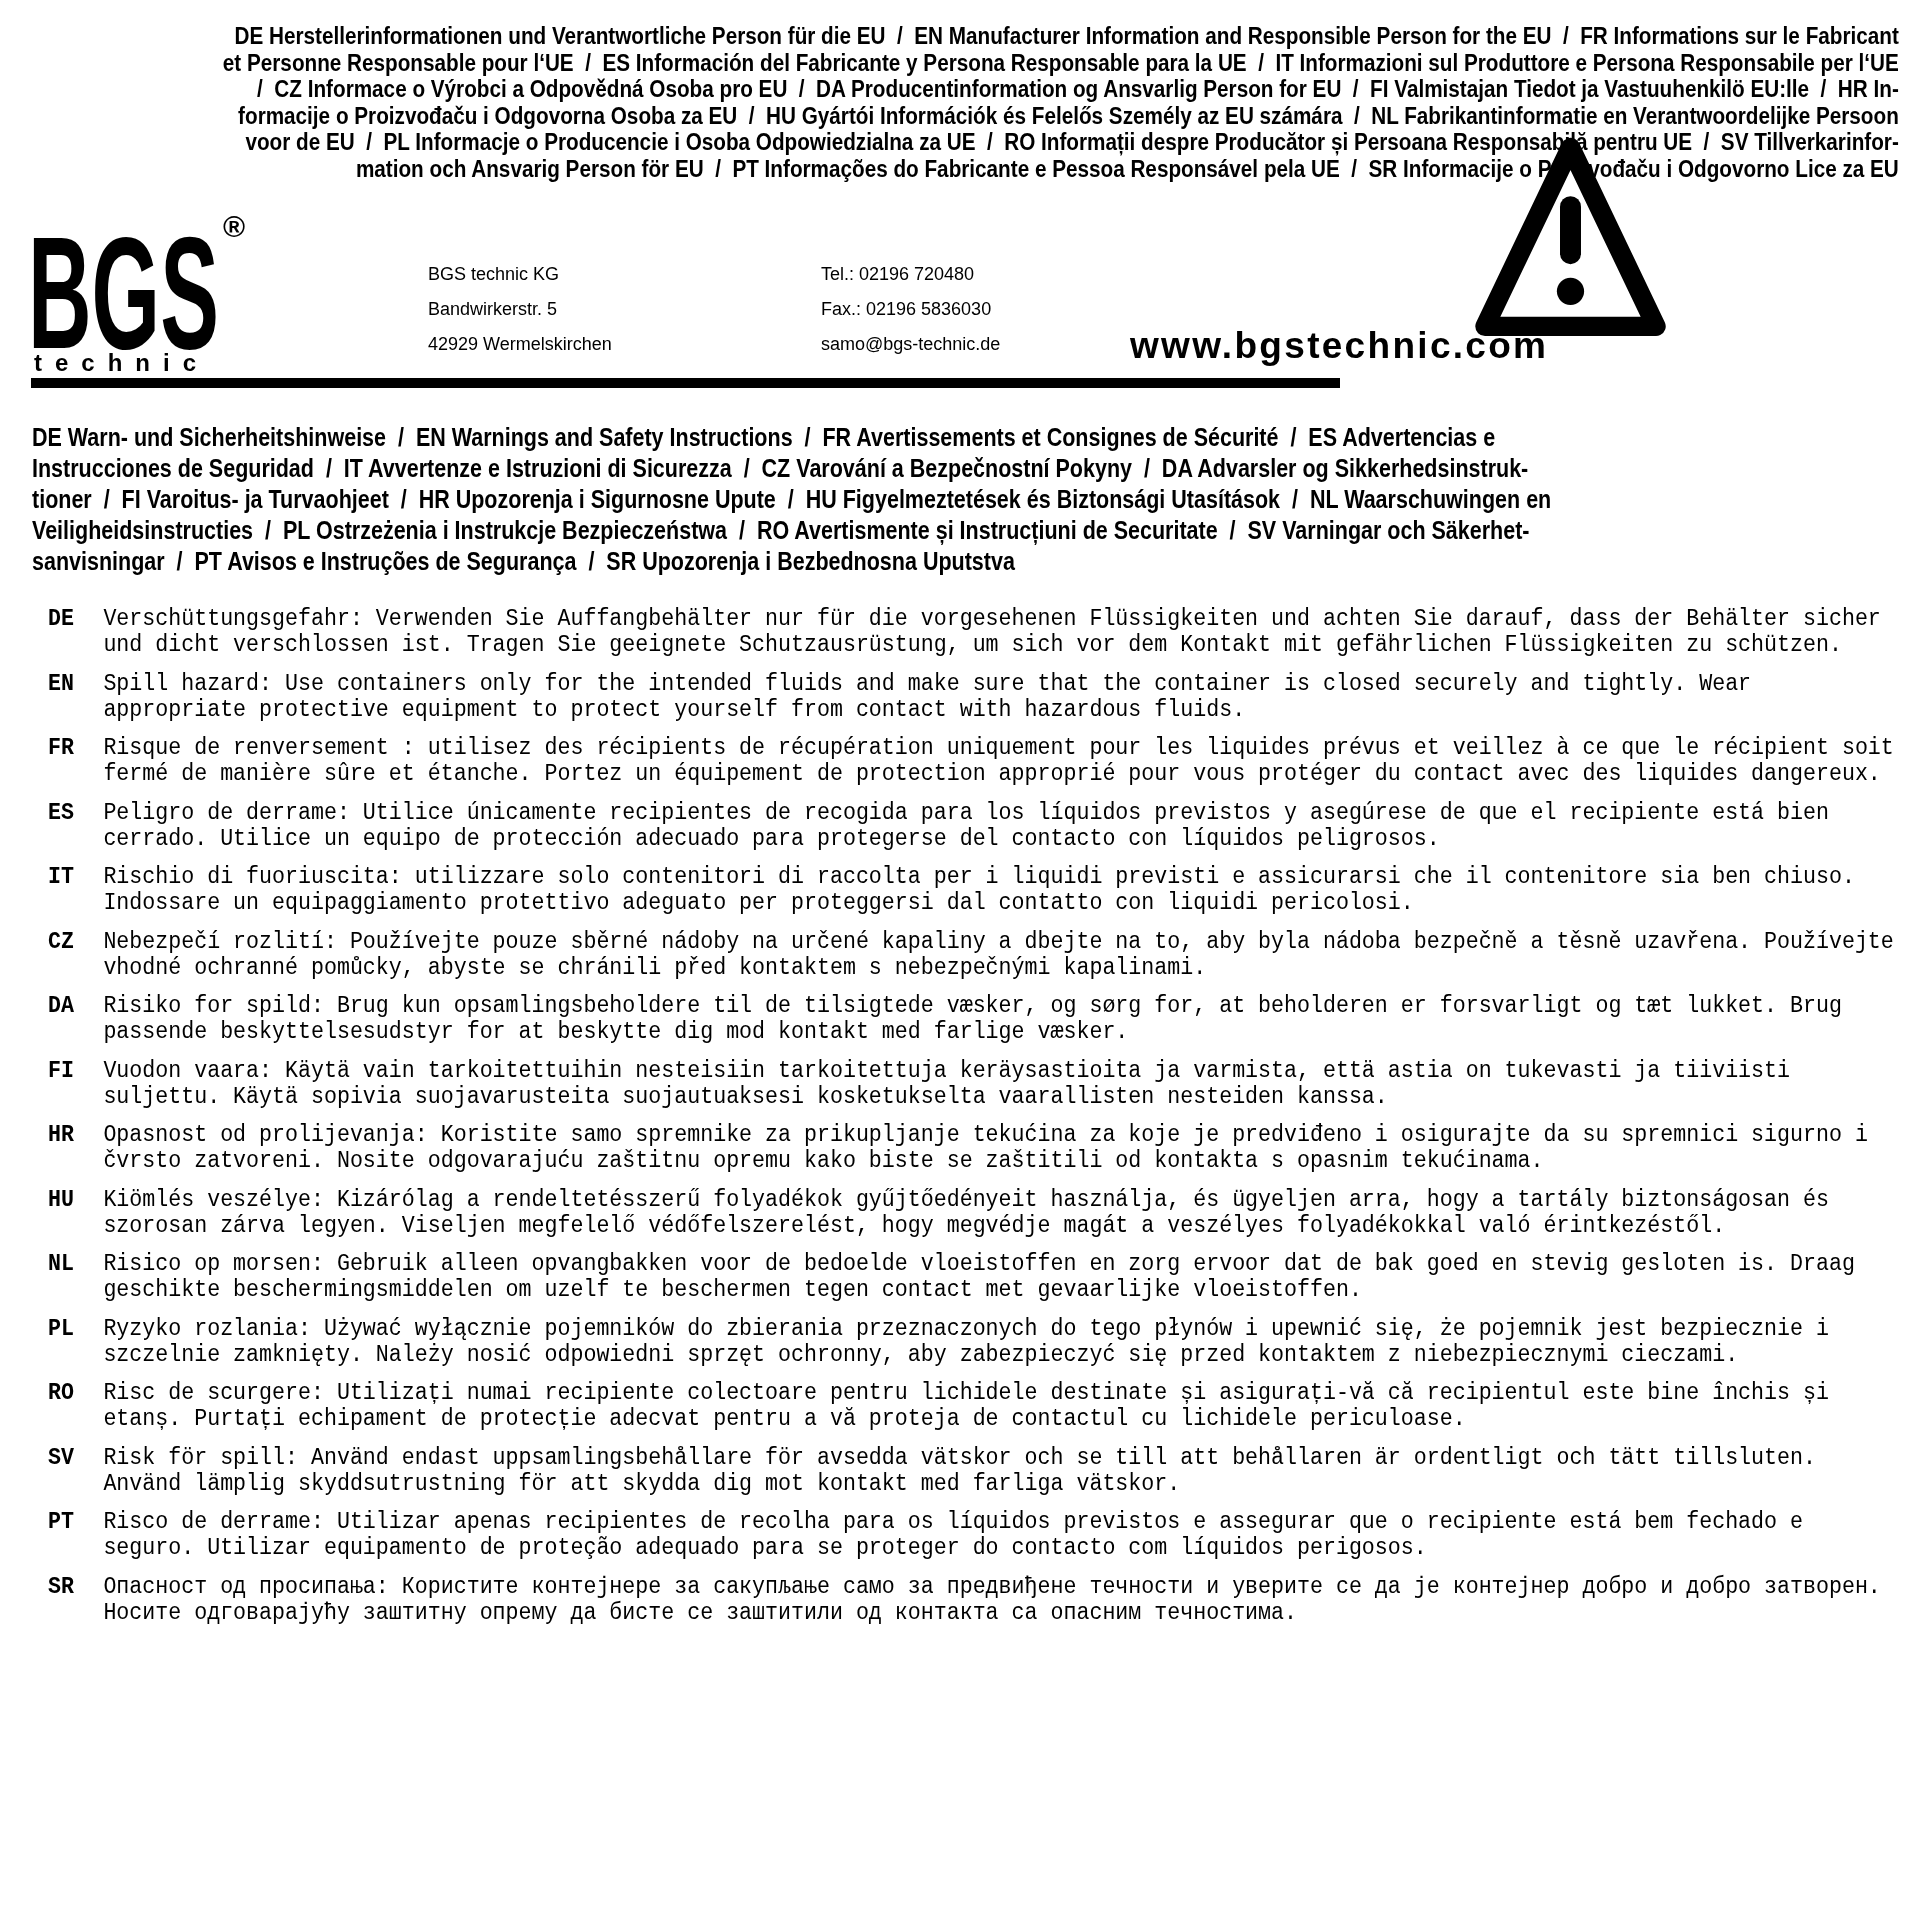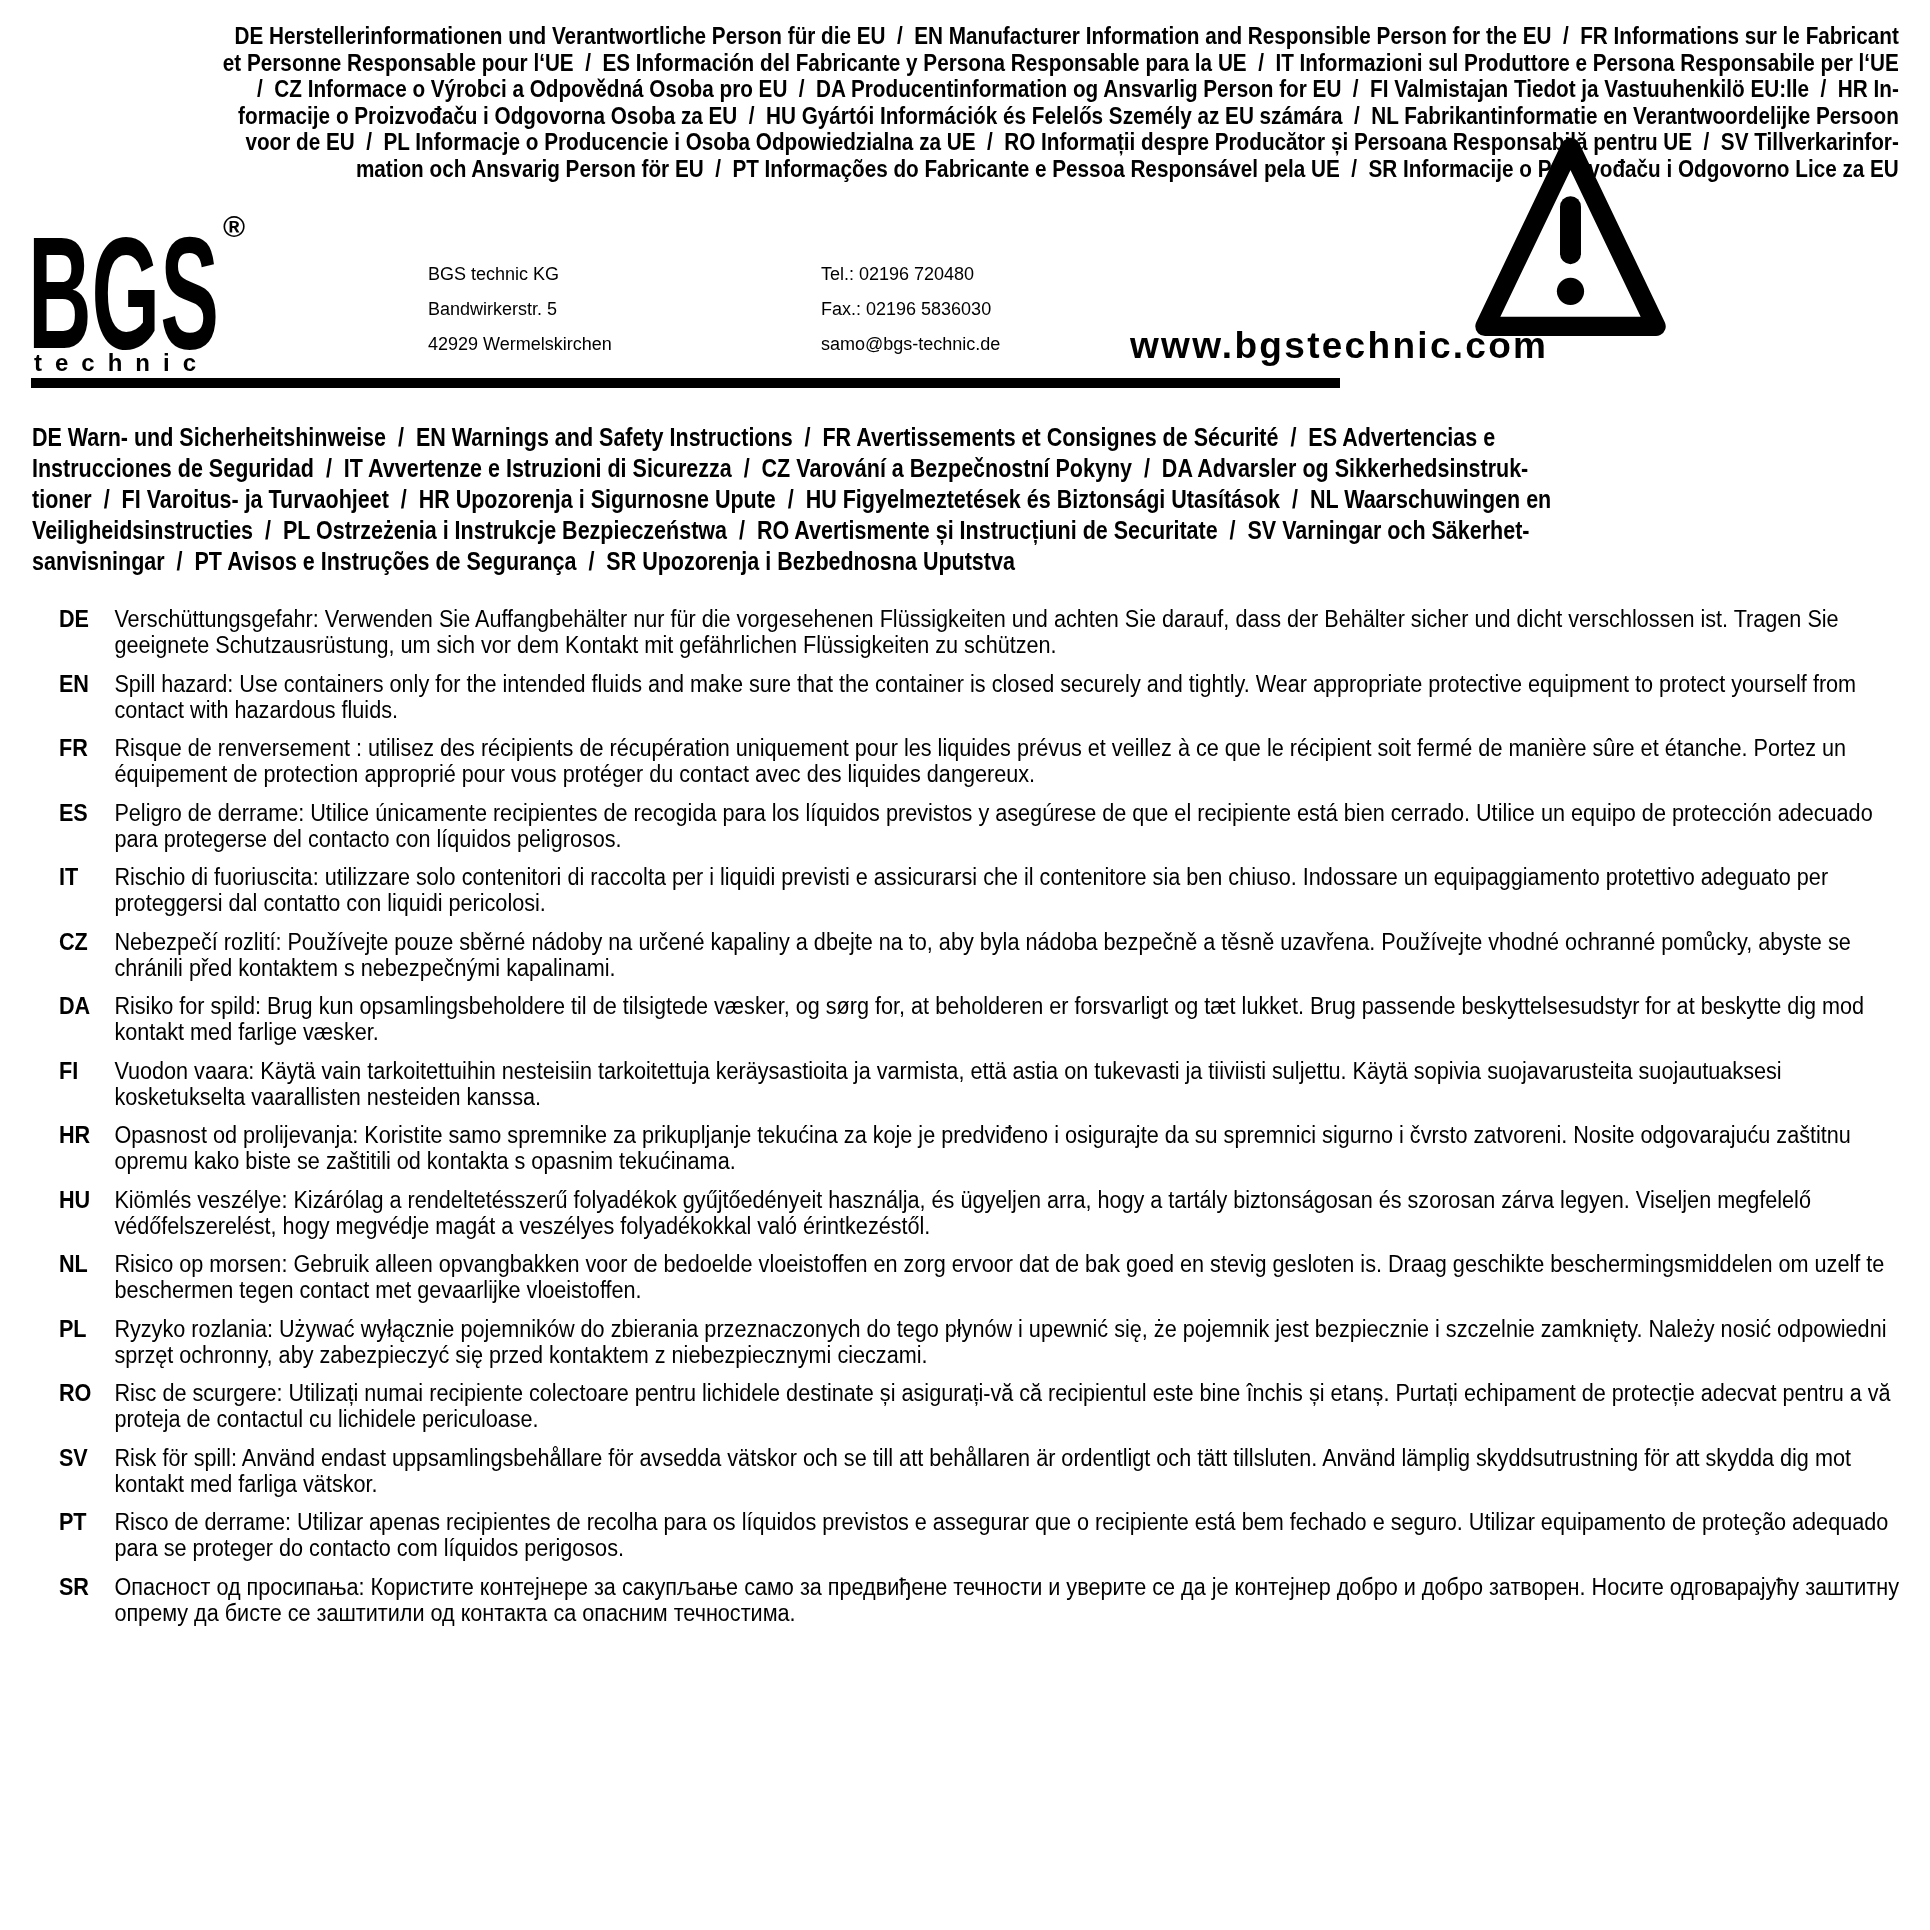--- a/index.html
+++ b/index.html
@@ -58,21 +58,21 @@
 
   #divider {
     left: 31px; top: 378px;
     width: 1309px; height: 10px;
     background: #000;
   }
 
   #warning-triangle { left: 1473px; top: 132px; width: 195px; height: 213px; }
 
   
-  #warnings-list { left: 42px; top: 606px; width: 1868px; }
+  #warnings-list { left: 31px; top: 606px; width: 1868px; font-family: Liberation Mono, monospace; }
   .entry {
     display: flex;
     align-items: flex-start;
     padding-left: 18px;
     font-size: 23px;
     line-height: 26px;
     margin-bottom: 12.5px;
   }
   .entry .code {
     flex: 0 0 59px;

